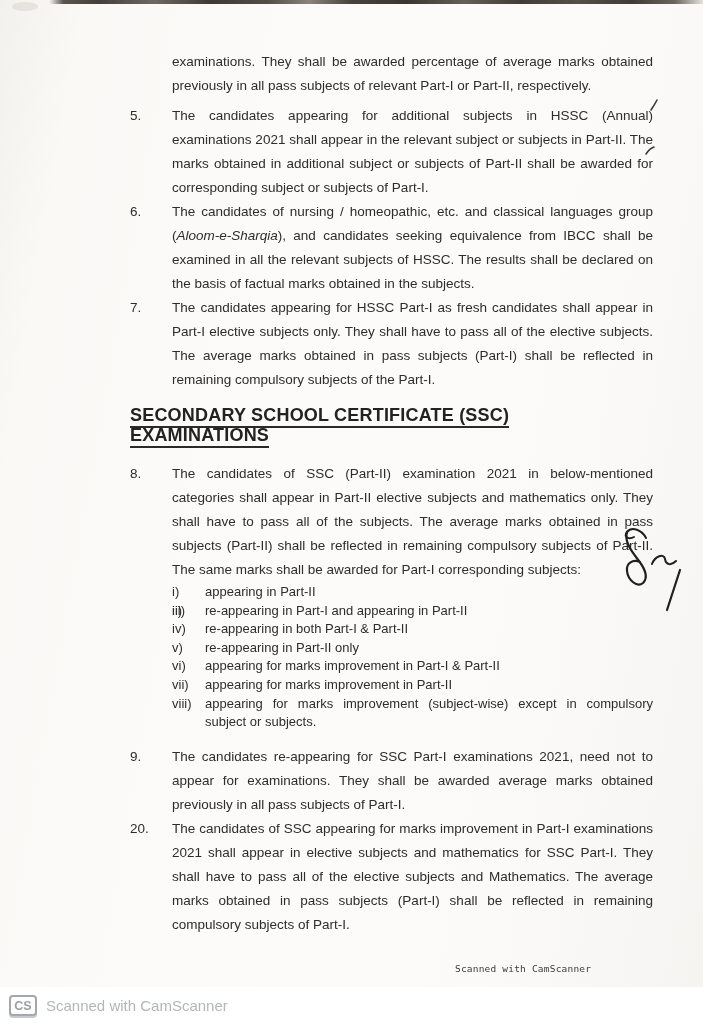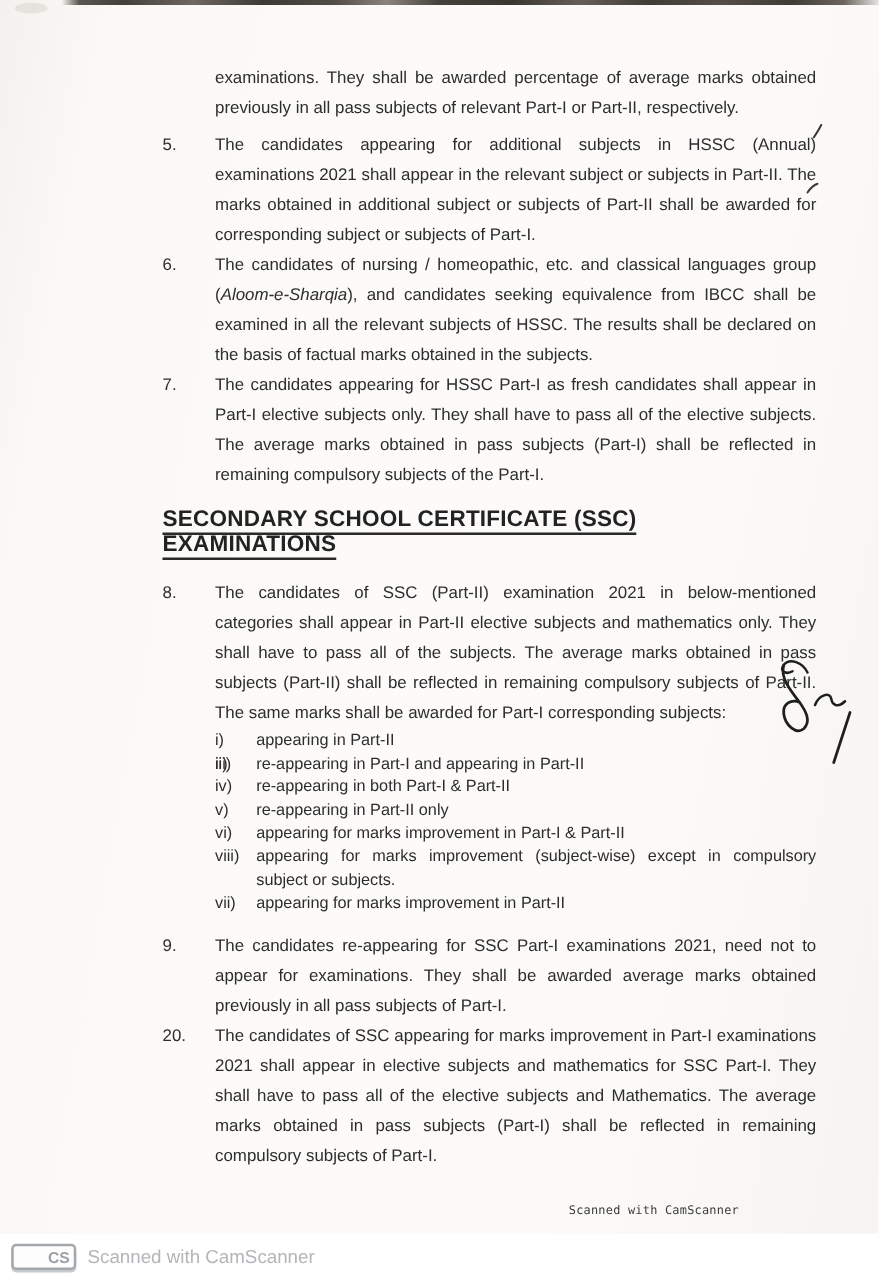--- a/index.html
+++ b/index.html
@@ -63,21 +63,20 @@
     display: flex; align-items: center;
   }
   .cs-badge {
     margin-left: 9px;
     width: 24px; height: 17px;
     border: 2px solid #a4a8ac; border-radius: 4px;
     color: #9da1a5; font-weight: 700; font-size: 12.5px;
     display: flex; align-items: center; justify-content: center;
     box-shadow: 0 2px 0 0 #c7cacc;
     background: #fdfdfd;
-    padding-left: 24px;
   }
   .footer-label {
     margin-left: 9px;
     color: #b3b6b9; font-size: 15px;
   }
 </style>
 </head>
 <body>
 
 <div class="paper">
@@ -128,26 +127,26 @@
       </div>
       <div class="sub-row">
         <span class="sub-label">v)</span>
         <span>re-appearing in Part-II only</span>
       </div>
       <div class="sub-row">
         <span class="sub-label">vi)</span>
         <span>appearing for marks improvement in Part-I &amp; Part-II</span>
       </div>
       <div class="sub-row">
+        <span class="sub-label">vii)</span>
+        <span>appearing for marks improvement in Part-II</span>
+      </div>
+      <div class="sub-row">
         <span class="sub-label">viii)</span>
         <span>appearing for marks improvement (subject-wise) except in compulsory subject or subjects.</span>
-      </div>
-      <div class="sub-row">
-        <span class="sub-label">vii)</span>
-        <span>appearing for marks improvement in Part-II</span>
       </div>
     </div>
 
     <div class="num-item item9">
       <span class="num">9.</span>
       <span>The candidates re-appearing for SSC Part-I examinations 2021, need not to appear for examinations. They shall be awarded average marks obtained previously in all pass subjects of Part-I.</span>
     </div>
 
     <div class="num-item">
       <span class="num">20.</span>

